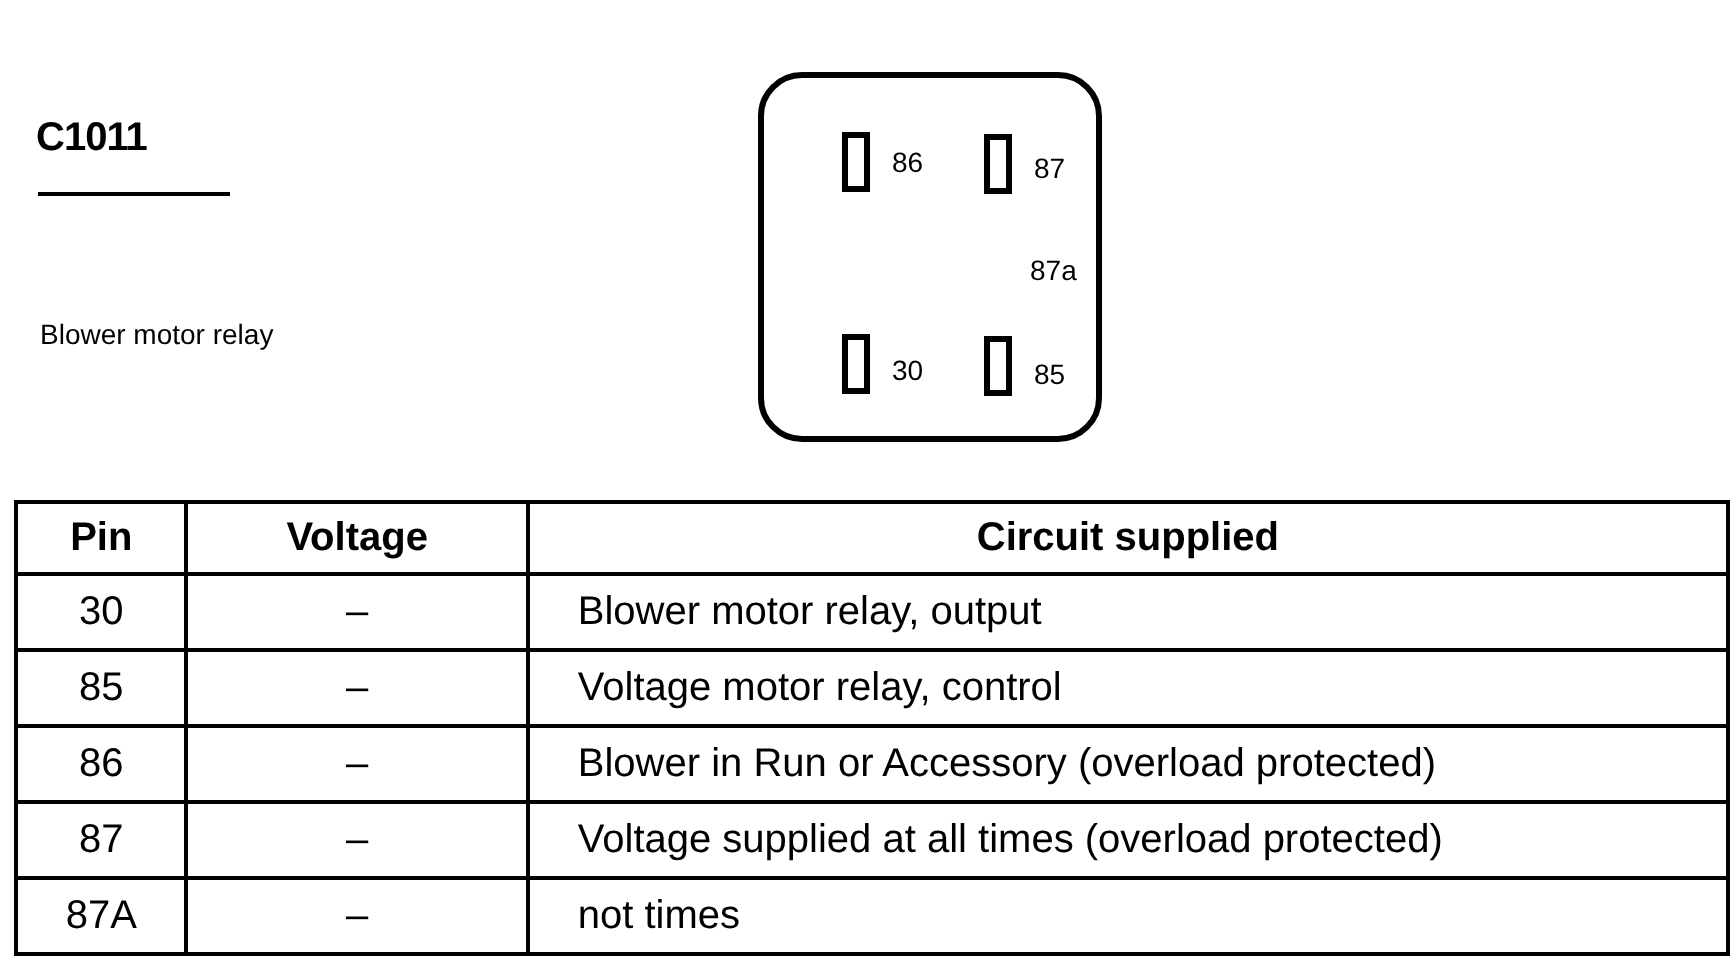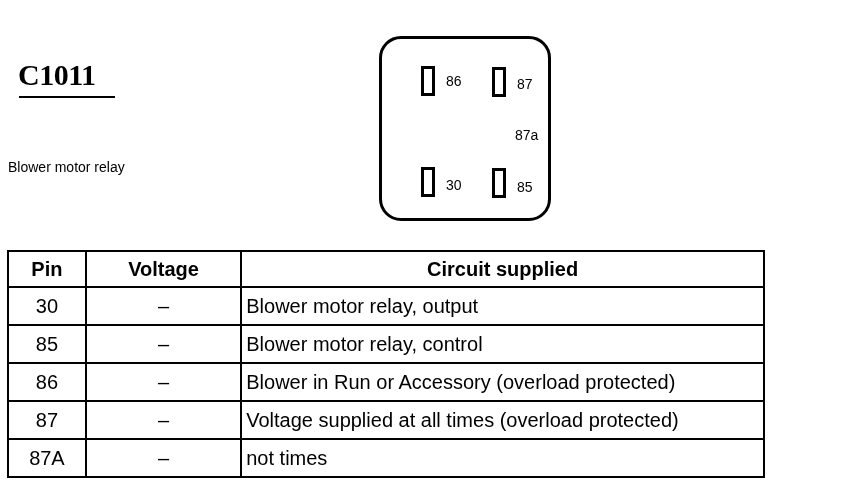--- a/index.html
+++ b/index.html
@@ -1,29 +1,29 @@
 <!DOCTYPE html>
 <html><head>
 <meta charset="utf-8">
 <style>
   html, body { margin: 0; padding: 0; background: #ffffff; }
   body { width: 868px; height: 480px; position: relative; overflow: hidden;
          font-family: "Liberation Sans", sans-serif; color: #000; }
-  .title { position: absolute; left: 18px; top: 58px; font-size: 30px; font-weight: bold; letter-spacing: -0.5px; font-family: Liberation Serif, serif; }
+  .title { position: absolute; left: 18px; top: 58px; font-size: 20px; font-weight: bold; letter-spacing: -0.5px; }
   .title-rule { position: absolute; left: 19px; top: 96px; width: 96px; height: 2px; background: #000; }
-  .subtitle { position: absolute; left: 8px; top: 159px; font-size: 14px; }
+  .subtitle { position: absolute; left: 20px; top: 159px; font-size: 14px; }
   .connector { position: absolute; left: 379px; top: 36px; width: 172px; height: 185px;
                border: 3px solid #000; border-radius: 22px; box-sizing: border-box; }
   .cavity { position: absolute; width: 14px; height: 30px; border: 3px solid #000; box-sizing: border-box; }
   .pinlabel { position: absolute; font-size: 14px; }
-  table.pins { position: absolute; left: 7px; top: 250px; border-collapse: collapse; width: 758px; }
+  table.pins { position: absolute; left: 7px; top: 250px; border-collapse: collapse; width: 858px; }
   table.pins th, table.pins td { border: 2px solid #000; height: 36px; padding: 0; font-size: 20px; }
   table.pins th { font-weight: bold; text-align: center; height: 34px; }
   table.pins td.c { text-align: center; }
-  table.pins td.f { text-align: left; padding-left: 4px; }
+  table.pins td.f { text-align: left; padding-left: 24px; }
   col.c1 { width: 85px; } col.c2 { width: 170px; } col.c3 { width: 598px; }
 </style>
 </head>
 <body>
 
 <div class="title">C1011</div>
 <div class="title-rule"></div>
 <div class="subtitle">Blower motor relay</div>
 
 <div class="connector">
@@ -57,21 +57,21 @@
   </thead>
   <tbody>
     <tr>
       <td class="c">30</td>
       <td class="c">–</td>
       <td class="f">Blower motor relay, output</td>
     </tr>
     <tr>
       <td class="c">85</td>
       <td class="c">–</td>
-      <td class="f">Blower motor relay, control</td>
+      <td class="f">Voltage motor relay, control</td>
     </tr>
     <tr>
       <td class="c">86</td>
       <td class="c">–</td>
       <td class="f">Blower in Run or Accessory (overload protected)</td>
     </tr>
     <tr>
       <td class="c">87</td>
       <td class="c">–</td>
       <td class="f">Voltage supplied at all times (overload protected)</td>

